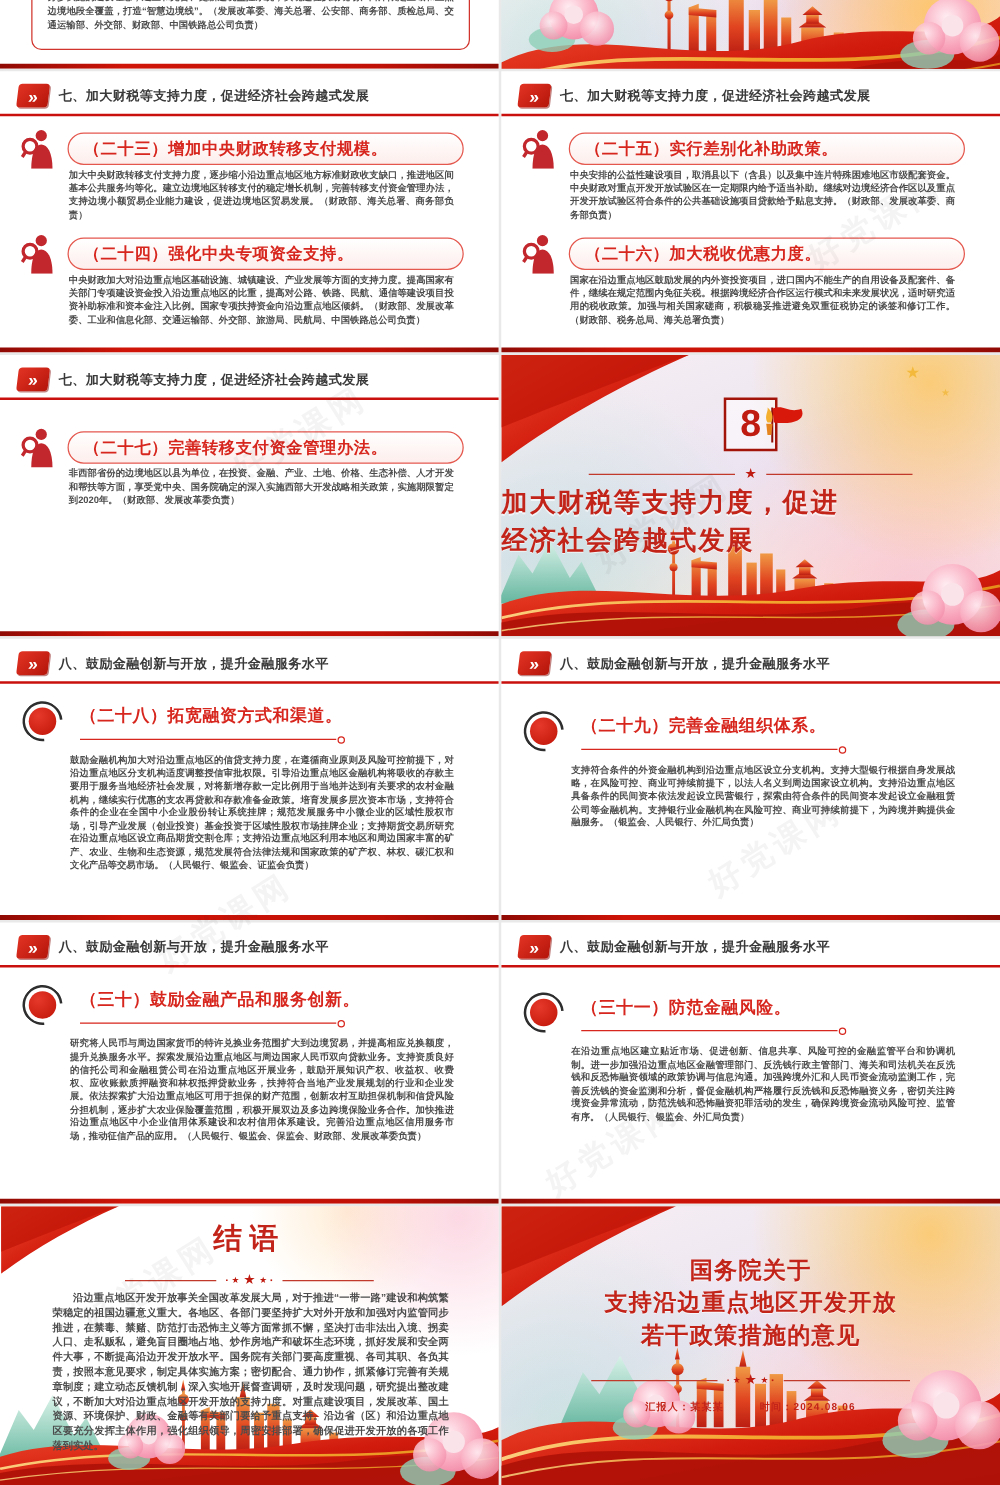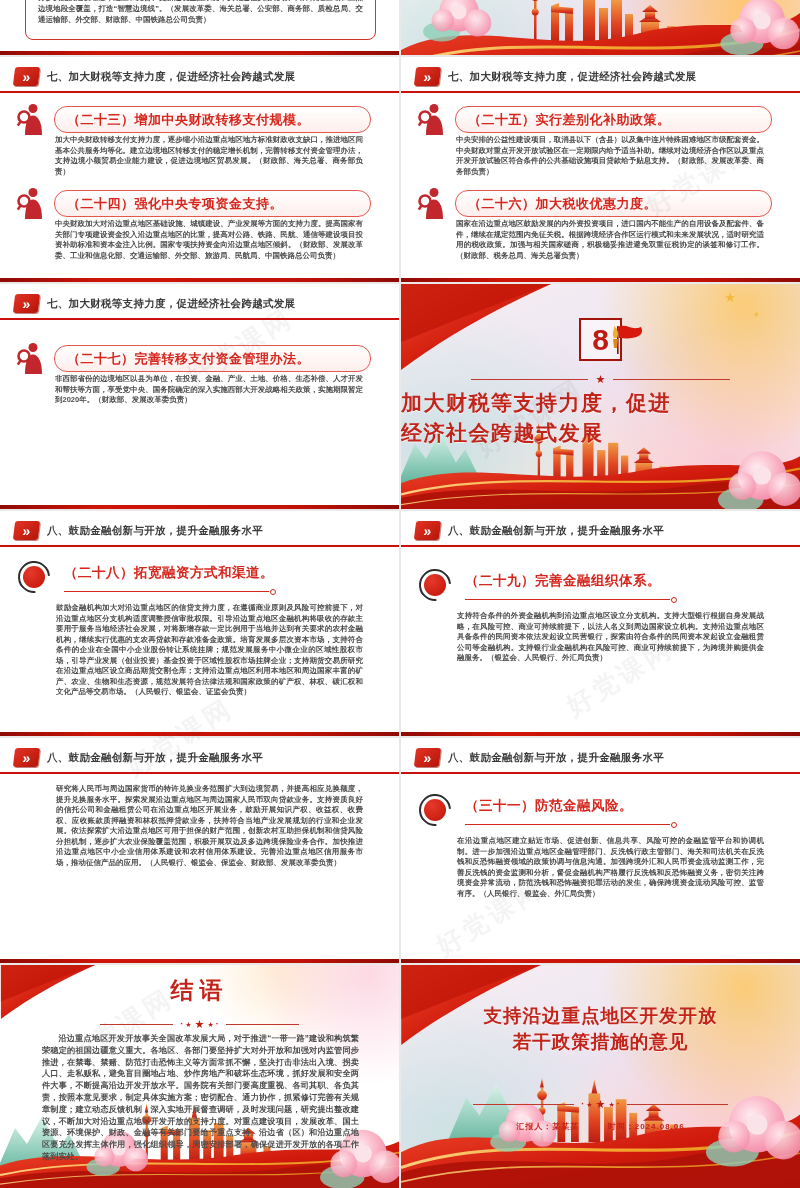--- a/index.html
+++ b/index.html
@@ -367,20 +367,30 @@
     <p class="bodyB">支持符合条件的外资金融机构到沿边重点地区设立分支机构。支持大型银行根据自身发展战略，在风险可控、商业可持续前提下，以法人名义到周边国家设立机构。支持沿边重点地区具备条件的民间资本依法发起设立民营银行，探索由符合条件的民间资本发起设立金融租赁公司等金融机构。支持银行业金融机构在风险可控、商业可持续前提下，为跨境并购提供金融服务。（银监会、人民银行、外汇局负责）</p>
     <div class="bband"></div>
   </div>
 
   <div class="sl colL" style="top:738px">
     <div class="shead">
       <span class="chev">»</span>
       <span class="shead-t">八、鼓励金融创新与开放，提升金融服务水平</span>
     </div>
     <div class="shr"></div>
+    <div class="secB">
+      <span class="iconB">
+          <i class="ring"></i>
+          <i class="dotc"></i>
+        </span>
+      <div class="tB">
+        <div class="titleB">（三十）鼓励金融产品和服务创新。</div>
+        <div class="lineB"></div>
+      </div>
+    </div>
     <p class="bodyB">研究将人民币与周边国家货币的特许兑换业务范围扩大到边境贸易，并提高相应兑换额度，提升兑换服务水平。探索发展沿边重点地区与周边国家人民币双向贷款业务。支持资质良好的信托公司和金融租赁公司在沿边重点地区开展业务，鼓励开展知识产权、收益权、收费权、应收账款质押融资和林权抵押贷款业务，扶持符合当地产业发展规划的行业和企业发展。依法探索扩大沿边重点地区可用于担保的财产范围，创新农村互助担保机制和信贷风险分担机制，逐步扩大农业保险覆盖范围，积极开展双边及多边跨境保险业务合作。加快推进沿边重点地区中小企业信用体系建设和农村信用体系建设。完善沿边重点地区信用服务市场，推动征信产品的应用。（人民银行、银监会、保监会、财政部、发展改革委负责）</p>
     <div class="bband"></div>
   </div>
 
   <div class="sl colR" style="top:738px">
     <div class="shead">
       <span class="chev">»</span>
       <span class="shead-t">八、鼓励金融创新与开放，提升金融服务水平</span>
     </div>
     <div class="shr"></div>
@@ -430,20 +440,21 @@
     <svg class="flw" style="right:-10px;bottom:-4px" width="92" height="74" viewBox="0 0 60 50">
         <use href="#flower"></use>
       </svg>
   </div>
 
   <div class="sl colR deco" style="top:965px;height:223px">
     <svg class="cornR" width="140" height="80" viewBox="0 0 150 86">
         <use href="#cornerR"></use>
       </svg>
     <div class="cover-title">
+      <div>国务院关于</div>
       <div>支持沿边重点地区开发开放</div>
       <div>若干政策措施的意见</div>
     </div>
     <div class="starline" style="top:134px;left:72px;right:72px">
       <i class="ln"></i>
       <span class="sgrp">
         <b class="sd">·</b>
         <b class="ss">★</b>
         <b class="sb">★</b>
         <b class="ss">★</b>

